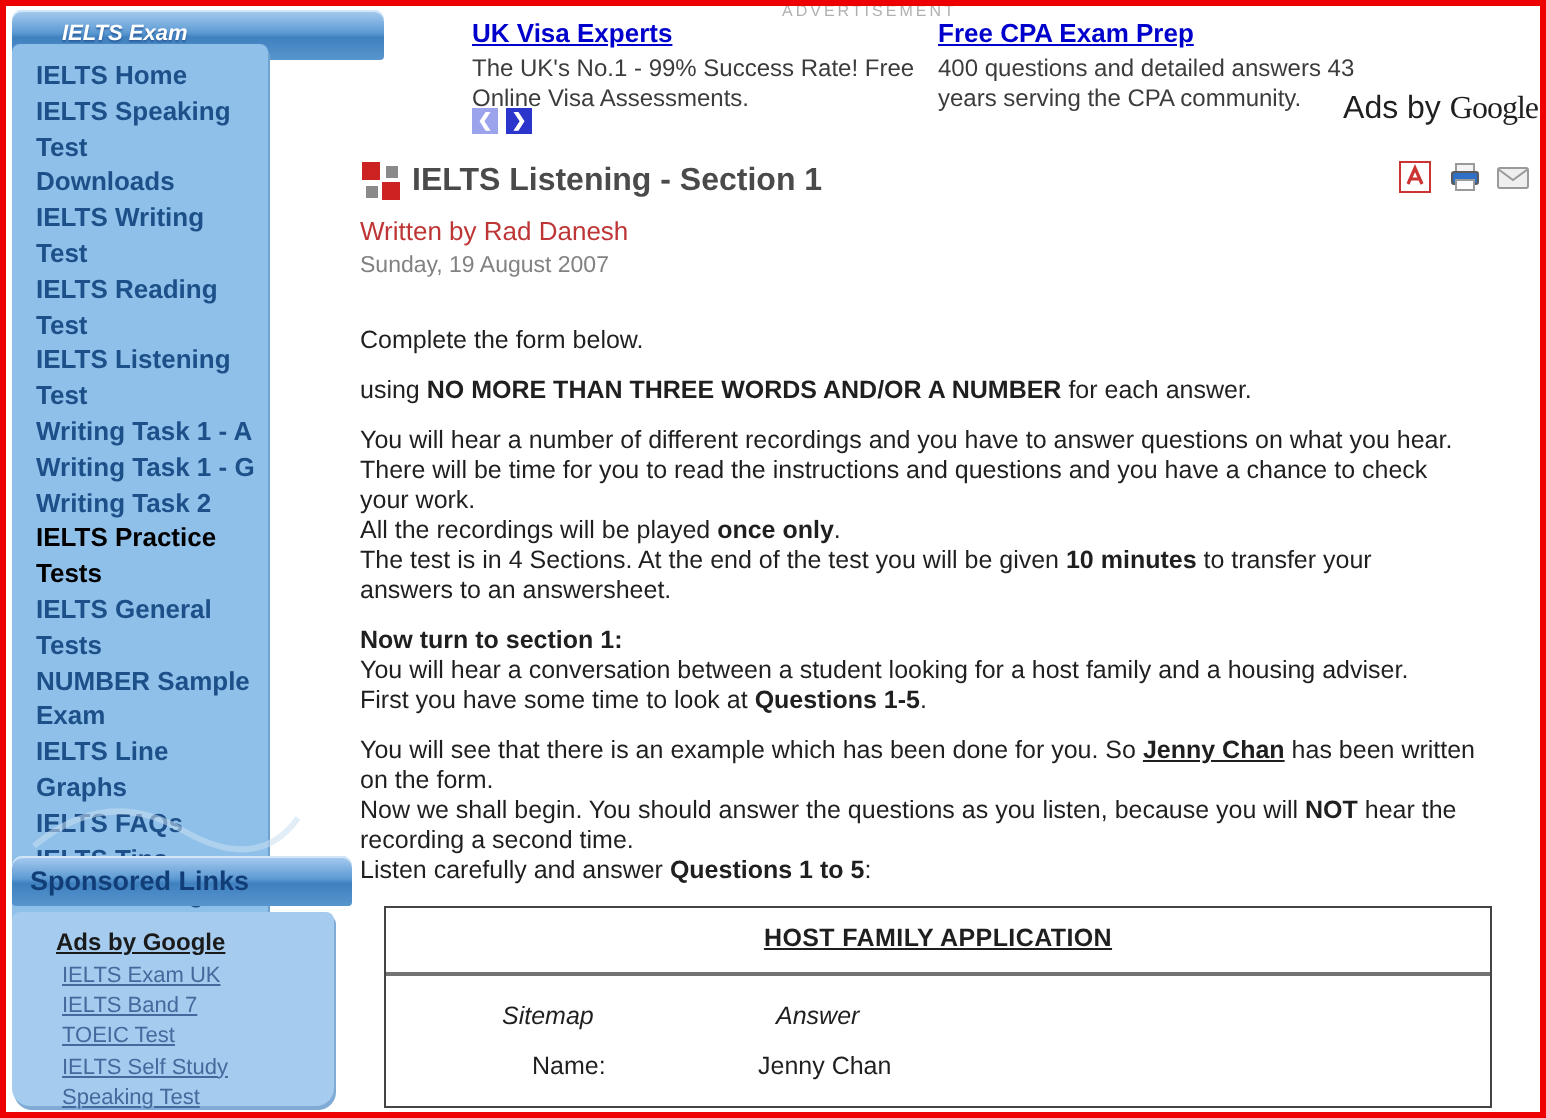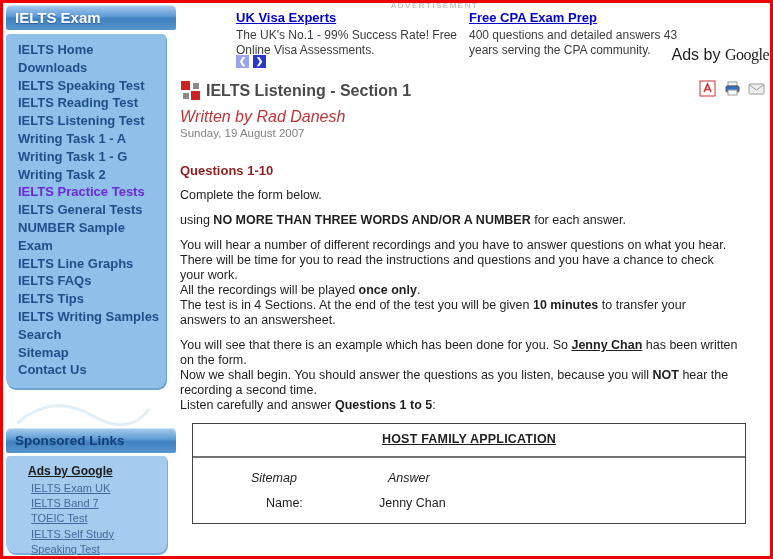--- a/index.html
+++ b/index.html
@@ -3,27 +3,27 @@
 <meta charset="utf-8">
 <style>
   html,body{margin:0;padding:0;background:#fff;}
   .page{position:relative;width:773px;height:559px;box-sizing:border-box;border:3px solid #ee0000;
         background:#fff;overflow:hidden;font-family:"Liberation Sans",sans-serif;}
   
   .sidebar{position:absolute;left:2px;top:2px;width:166px;height:548px;}
   .bar{position:absolute;left:1px;width:161px;height:25px;border-radius:5px 5px 2px 2px;
        background:linear-gradient(180deg,#a9cdf0 0%,#5e9bd4 45%,#3f80bf 55%,#5795cd 100%);
        box-shadow:inset 0 1px 0 #d3e6f8;line-height:25px;font-weight:bold;}
-  .bar.nav-title{top:0;color:#fff;font-size:15px;padding-left:9px;text-shadow:0 1px 1px #2a5c9c;}
+  .bar.nav-title{top:0;color:#fff;font-size:11px;padding-left:25px;text-shadow:0 1px 1px #2a5c9c;font-style:italic;}
   .bar.sponsored-title{top:423px;color:#123e78;font-size:13.5px;padding-left:9px;}
-  .navbox{position:absolute;left:1px;top:29px;width:160px;background:#8fc0ea;border-radius:4px 4px 9px 9px;
+  .navbox{position:absolute;left:1px;top:17px;width:128px;background:#8fc0ea;border-radius:4px 4px 9px 9px;
           box-shadow:1px 2px 0 #6fa3cf;padding:7px 0 9px;}
   .navbox a{display:block;padding:0 6px 0 12px;font-size:13px;font-weight:bold;color:#1d5089;
             text-decoration:none;line-height:17.8px;}
-  .navbox a.active{color:#6d28d9;}
+  .navbox a.active{color:#000000;}
   .adsbox{position:absolute;left:1px;top:451px;width:161px;height:97px;background:#a5cbee;
           border-radius:4px 4px 9px 9px;box-shadow:1px 2px 0 #7fabd6;padding-top:8px;box-sizing:border-box;}
   .adsbox .adsby-title{display:block;margin-left:22px;font-size:12px;font-weight:bold;color:#1a1a1a;
           text-decoration:underline;margin-bottom:3px;}
   .adsbox a.sp-link{display:block;margin-left:25px;font-size:11px;color:#44699c;text-decoration:underline;
           line-height:15.2px;}
   .swirl{position:absolute;left:8px;top:398px;opacity:.55;}
   
   .main{position:absolute;left:176px;top:0;width:592px;height:556px;}
   .adlabel{position:absolute;left:212px;top:-2px;font-size:8px;letter-spacing:1.5px;color:#b0b0b0;}
@@ -43,21 +43,21 @@
   .art-header{position:absolute;left:0;top:77px;width:100%;height:24px;}
   .sqicon{position:absolute;left:2px;top:1px;width:19px;height:19px;}
   .sqicon span{position:absolute;}
   .sq-r1{left:0;top:0;width:9px;height:9px;background:#cc2222;}
   .sq-g1{left:12px;top:2px;width:6px;height:6px;background:#8a8a8a;}
   .sq-g2{left:2px;top:12px;width:6px;height:6px;background:#8a8a8a;}
   .sq-r2{left:10px;top:10px;width:9px;height:9px;background:#cc2222;}
   .art-title{position:absolute;left:27px;top:2px;font-size:16px;font-weight:bold;color:#4a4a4a;}
   .tool-icons{position:absolute;right:6px;top:0;}
   .tool-icons .ticon{display:inline-block;margin-left:3px;cursor:pointer;vertical-align:top;}
-  .author{position:absolute;left:1px;top:105px;font-size:16px;font-style:italic;color:#be3535;}
+  .author{position:absolute;left:1px;top:105px;font-size:13px;color:#be3535;}
   .date{position:absolute;left:1px;top:124px;font-size:11.5px;color:#828282;}
   .content{position:absolute;left:1px;top:160px;width:590px;font-size:12.5px;color:#1f1f1f;line-height:15px;}
   .content .qhead{font-size:13px;font-weight:bold;color:#8e1f1f;margin:0 0 10px;}
   .content p{margin:0 0 10px;white-space:nowrap;}
   .hf-table{width:552px;margin-left:12px;border:1px solid #444;margin-top:2px;}
   .hf-head{border-bottom:2px solid #737373;text-align:center;padding:8px 0 9px;font-size:12.5px;font-weight:bold;}
   .hf-head span{text-decoration:underline;letter-spacing:.2px;}
   .hf-body{padding:13px 0 12px;}
   .hf-cols{display:grid;grid-template-columns:137px auto;padding-left:58px;font-style:italic;font-size:12.5px;}
   .hf-row{display:grid;grid-template-columns:113px auto;padding-left:73px;margin-top:10px;font-size:12.5px;}
@@ -69,24 +69,25 @@
 
   <div class="sidebar">
     <div class="bar nav-title">
       <span>IELTS Exam</span>
     </div>
 
     <nav class="navbox">
 
         <a href="#">IELTS Home</a>
 
+        <a href="#">IELTS Speaking Test</a>
+
         <a href="#">Downloads</a>
 
-        <a href="#">IELTS Speaking Test</a>
-
+        <a href="#">IELTS Writing Test</a>
 
         <a href="#">IELTS Reading Test</a>
 
         <a href="#">IELTS Listening Test</a>
 
         <a href="#">Writing Task 1 - A</a>
 
         <a href="#">Writing Task 1 - G</a>
 
         <a href="#">Writing Task 2</a>
@@ -195,24 +196,24 @@
               <path d="M1 4.5 L8.5 10 L16 4.5" fill="none" stroke="#9a9a9a"></path>
             </svg>
         </span>
       </span>
     </div>
 
     <div class="author">Written by Rad Danesh</div>
     <div class="date">Sunday, 19 August 2007</div>
 
     <div class="content">
-      <div class="qhead">Questions 1-10</div>
       <p>Complete the form below.</p>
       <p>using <b>NO MORE THAN THREE WORDS AND/OR A NUMBER</b> for each answer.</p>
       <p>You will hear a number of different recordings and you have to answer questions on what you hear.<br>There will be time for you to read the instructions and questions and you have a chance to check<br>your work.<br>All the recordings will be played <b>once only</b>.<br>The test is in 4 Sections. At the end of the test you will be given <b>10 minutes</b> to transfer your<br>answers to an answersheet.</p>
+      <p><b>Now turn to section 1:</b><br>You will hear a conversation between a student looking for a host family and a housing adviser.<br>First you have some time to look at <b>Questions 1-5</b>.</p>
       <p>You will see that there is an example which has been done for you. So <b><u>Jenny Chan</u></b> has been written<br>on the form.<br>Now we shall begin. You should answer the questions as you listen, because you will <b>NOT</b> hear the<br>recording a second time.<br>Listen carefully and answer <b>Questions 1 to 5</b>:</p>
 
       <div class="hf-table">
         <div class="hf-head">
           <span>HOST FAMILY APPLICATION</span>
         </div>
         <div class="hf-body">
           <div class="hf-cols">
             <span>Sitemap</span>
             <span>Answer</span>

